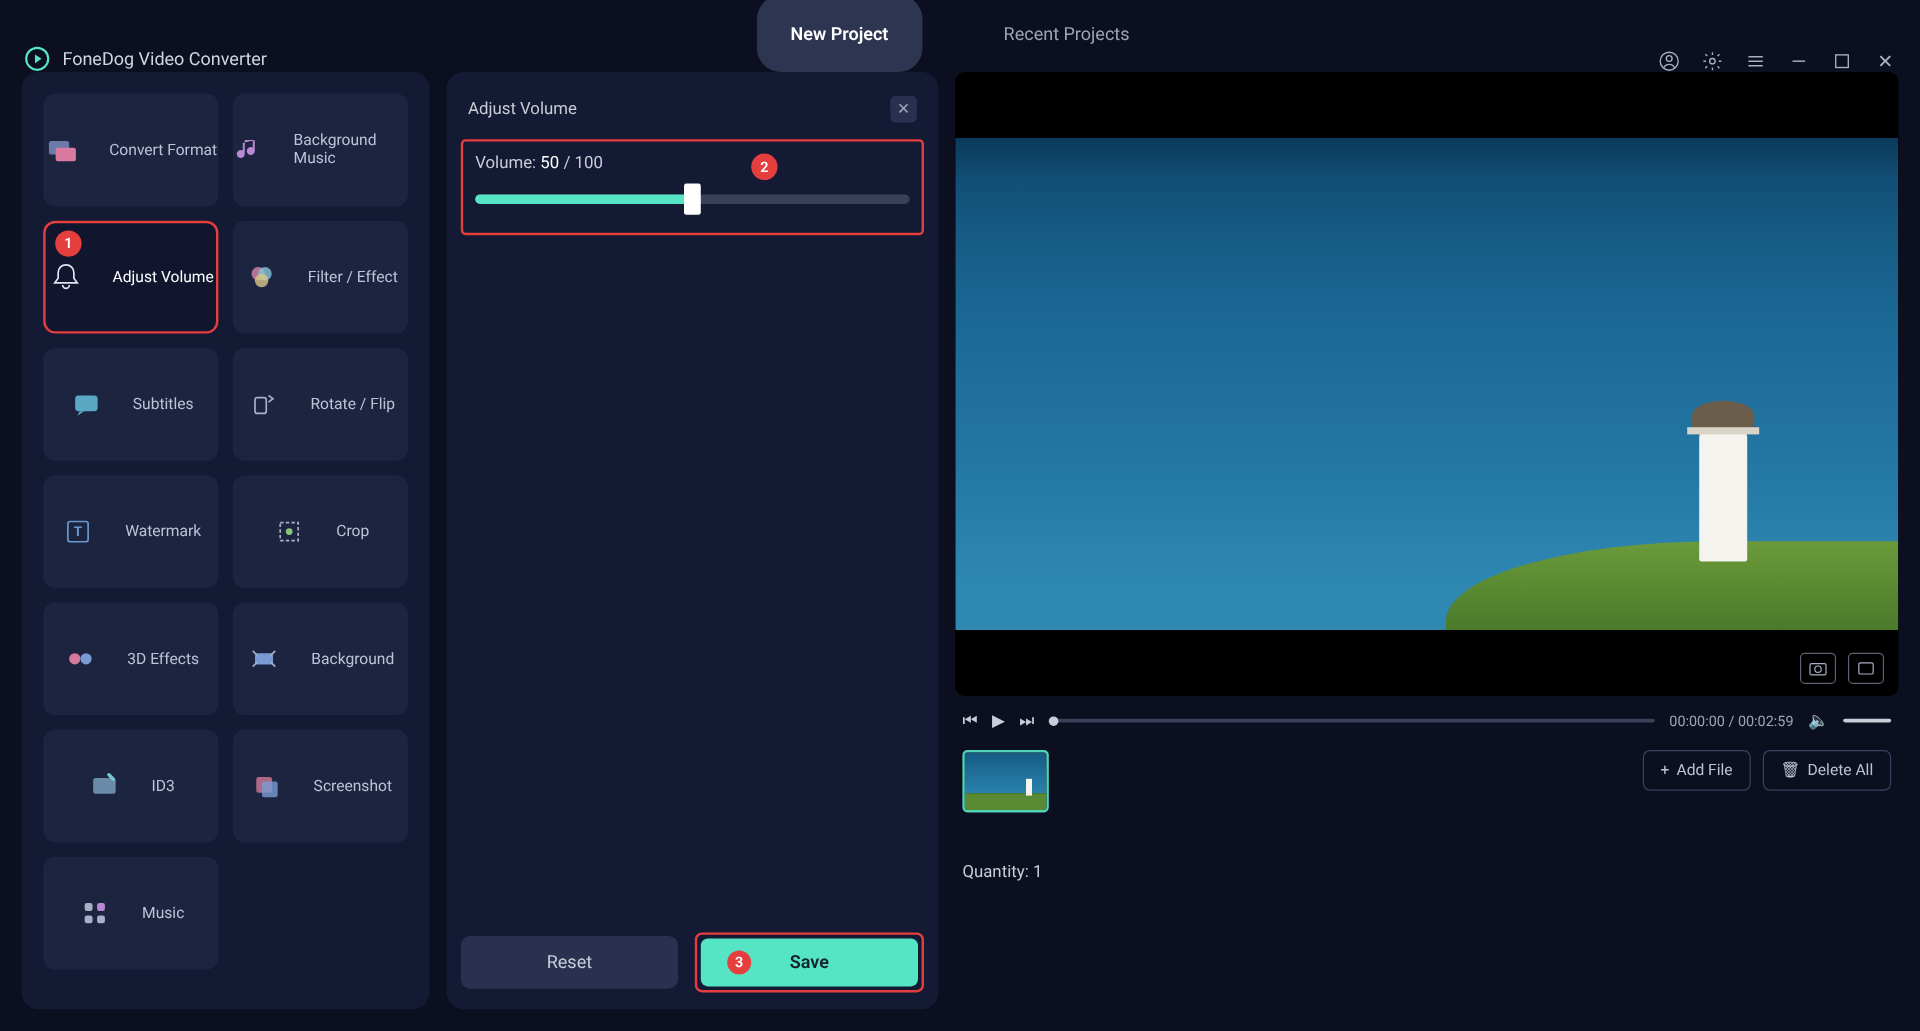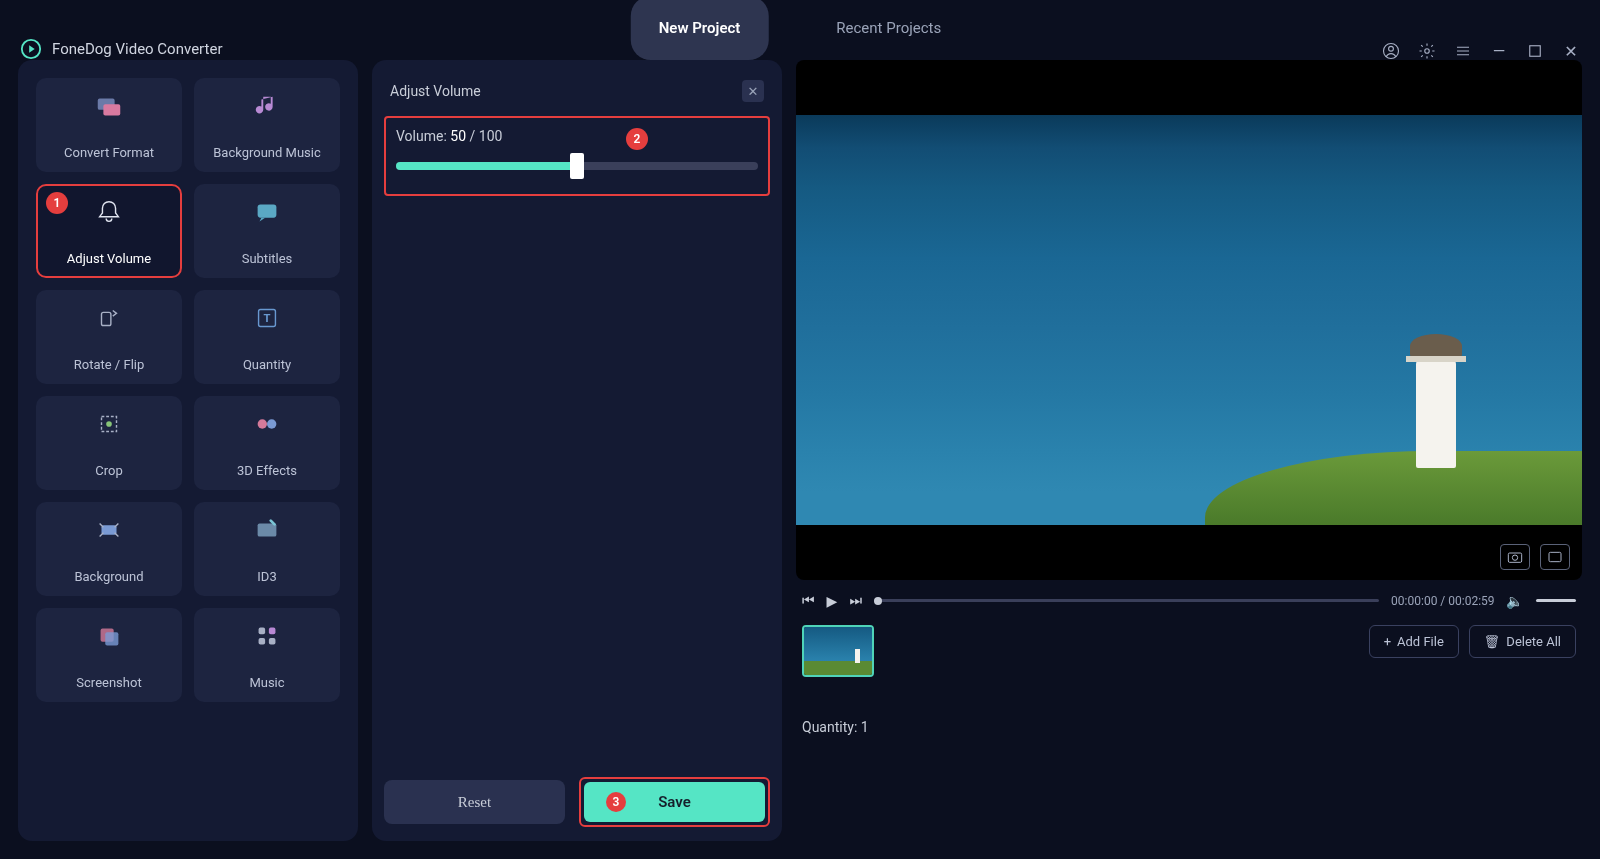--- a/index.html
+++ b/index.html
@@ -15,42 +15,42 @@
 .top-right { margin-left: auto; display: flex; align-items: center; gap: 18px; }
 .top-right svg, .top-right .winbtn { width: 18px; height: 18px; cursor: pointer; color: #a8b0c5; }
 .winbtn { display: inline-flex; align-items: center; justify-content: center; font-size: 16px; }
 
 
 .main { display: flex; padding: 0 18px 18px 18px; gap: 14px; height: calc(100% - 60px); }
 
 
 .sidebar { width: 340px; background: #141a33; border-radius: 14px; padding: 18px; display: flex; flex-direction: column; }
 .tool-grid { display: grid; grid-template-columns: 1fr 1fr; gap: 12px; }
-.tool-item { background: #1d2440; border-radius: 10px; height: 94px; display: flex; flex-direction: column; align-items: center; justify-content: center; gap: 24px; cursor: pointer; position: relative; font-size: 13px; color: #bcc3d6; }
+.tool-item { background: #1d2440; border-radius: 10px; height: 94px; display: flex; flex-direction: row; align-items: center; justify-content: center; gap: 24px; cursor: pointer; position: relative; font-size: 13px; color: #bcc3d6; }
 .tool-item.selected { outline: 2px solid #e53e3e; outline-offset: -2px; background: #11162e; color: #fff; }
 .tool-item svg { width: 30px; height: 30px; }
 .tool-item.more { grid-column: span 1; }
 .badge { position: absolute; width: 22px; height: 22px; background: #e53e3e; color: #fff; border-radius: 50%; font-size: 12px; display: flex; align-items: center; justify-content: center; font-weight: 600; }
 .badge.b1 { top: 8px; left: 10px; }
 
 
 .center { width: 410px; background: #141a33; border-radius: 14px; padding: 14px 12px; display: flex; flex-direction: column; position: relative; }
 .center-header { display: flex; align-items: center; justify-content: space-between; padding: 6px 6px 14px 6px; }
 .center-title { font-size: 14px; color: #c8cdd8; }
 .close-x { width: 22px; height: 22px; background: #2a3150; border-radius: 4px; display: flex; align-items: center; justify-content: center; cursor: pointer; font-size: 13px; color: #9aa3b8; }
 .volume-box { border: 2px solid #e53e3e; border-radius: 4px; padding: 10px 10px 24px 10px; position: relative; }
 .vol-label { font-size: 14px; color: #c8cdd8; margin-bottom: 18px; }
 .vol-label .cur { color: #fff; font-weight: 400; }
 .badge.b2 { top: 10px; right: 120px; }
 .slider-track { height: 8px; background: #3a3f5a; border-radius: 4px; position: relative; }
 .slider-fill { height: 100%; width: 50%; background: #55e5c5; border-radius: 4px; }
 .slider-thumb { position: absolute; left: 50%; top: 50%; transform: translate(-50%, -50%); width: 14px; height: 26px; background: #fff; border-radius: 2px; }
 
 .center-bottom { margin-top: auto; display: flex; gap: 14px; padding-top: 14px; align-items: center; }
-.btn-reset { flex: 1; height: 44px; background: #2a3150; border-radius: 8px; display: flex; align-items: center; justify-content: center; font-size: 15px; color: #c8cdd8; cursor: pointer; font-family: Liberation Serif, serif; }
+.btn-reset { flex: 1; height: 44px; background: #2a3150; border-radius: 8px; display: flex; align-items: center; justify-content: center; font-size: 15px; color: #c8cdd8; cursor: pointer; }
 .btn-save-wrap { flex: 1; border: 2px solid #e53e3e; border-radius: 6px; padding: 3px; position: relative; }
 .btn-save { height: 40px; background: #55e5c5; border-radius: 6px; display: flex; align-items: center; justify-content: center; font-size: 15px; color: #16202c; font-weight: 600; cursor: pointer; position: relative; }
 .badge.b3 { left: 22px; top: 50%; transform: translateY(-50%); width: 20px; height: 20px; }
 
 
 .right { flex: 1; display: flex; flex-direction: column; gap: 12px; }
 .preview { background: #000; border-radius: 8px; height: 520px; position: relative; overflow: hidden; }
 .preview-img { position: absolute; left: 0; right: 0; top: 55px; bottom: 55px; overflow: hidden; }
 .sky { height: 100%; background: linear-gradient(180deg, #0a3a5a 0%, #124d74 8%, #155a82 18%, #1a6794 35%, #206f9c 52%, #2478a4 68%, #2a82ad 82%, #2f88b2 92%); position: relative; }
 .land { position: absolute; bottom: 0; right: 0; width: 48%; height: 18%; background: linear-gradient(180deg, #6b9a3a, #4a7a2a); border-top-left-radius: 60% 90%; }
@@ -134,20 +134,28 @@
 
       <div class="tool-item selected">
         <div class="badge b1">1</div>
         <svg viewBox="0 0 32 32">
             <path d="M16 5c-4 0-7 3-7 7v5l-3 4h20l-3-4v-5c0-4-3-7-7-7z" fill="none" stroke="#e0e4f0" stroke-width="1.5"></path>
             <path d="M13 23a3 3 0 006 0" fill="none" stroke="#e0e4f0" stroke-width="1.5"></path>
           </svg>
         <span>Adjust Volume</span>
       </div>
 
+      <div class="tool-item">
+        <svg viewBox="0 0 32 32">
+            <circle cx="13" cy="13" r="6" fill="#d888a8" opacity="0.8"></circle>
+            <circle cx="19" cy="13" r="6" fill="#88c4d8" opacity="0.8"></circle>
+            <circle cx="16" cy="19" r="6" fill="#d8c888" opacity="0.8"></circle>
+          </svg>
+        <span>Filter / Effect</span>
+      </div>
 
       <div class="tool-item">
         <svg viewBox="0 0 32 32">
             <rect x="6" y="8" width="20" height="14" rx="3" fill="#5aa8c4"></rect>
             <path d="M10 22l-2 4 6-4" fill="#5aa8c4"></path>
           </svg>
         <span>Subtitles</span>
       </div>
 
       <div class="tool-item">
@@ -156,21 +164,21 @@
             <path d="M20 8l4 3-4 3" fill="none" stroke="#a8b0c5" stroke-width="1.5"></path>
           </svg>
         <span>Rotate / Flip</span>
       </div>
 
       <div class="tool-item">
         <svg viewBox="0 0 32 32">
             <rect x="7" y="7" width="18" height="18" rx="2" fill="none" stroke="#6898d0" stroke-width="1.5"></rect>
             <text x="16" y="20" text-anchor="middle" fill="#6898d0" font-size="12" font-weight="bold">T</text>
           </svg>
-        <span>Quantity</span>
+        <span>Watermark</span>
       </div>
 
       <div class="tool-item">
         <svg viewBox="0 0 32 32">
             <rect x="8" y="8" width="16" height="16" fill="none" stroke="#a8b0c5" stroke-width="1.5" stroke-dasharray="3 2"></rect>
             <circle cx="16" cy="16" r="3" fill="#88c478"></circle>
           </svg>
         <span>Crop</span>
       </div>
 

